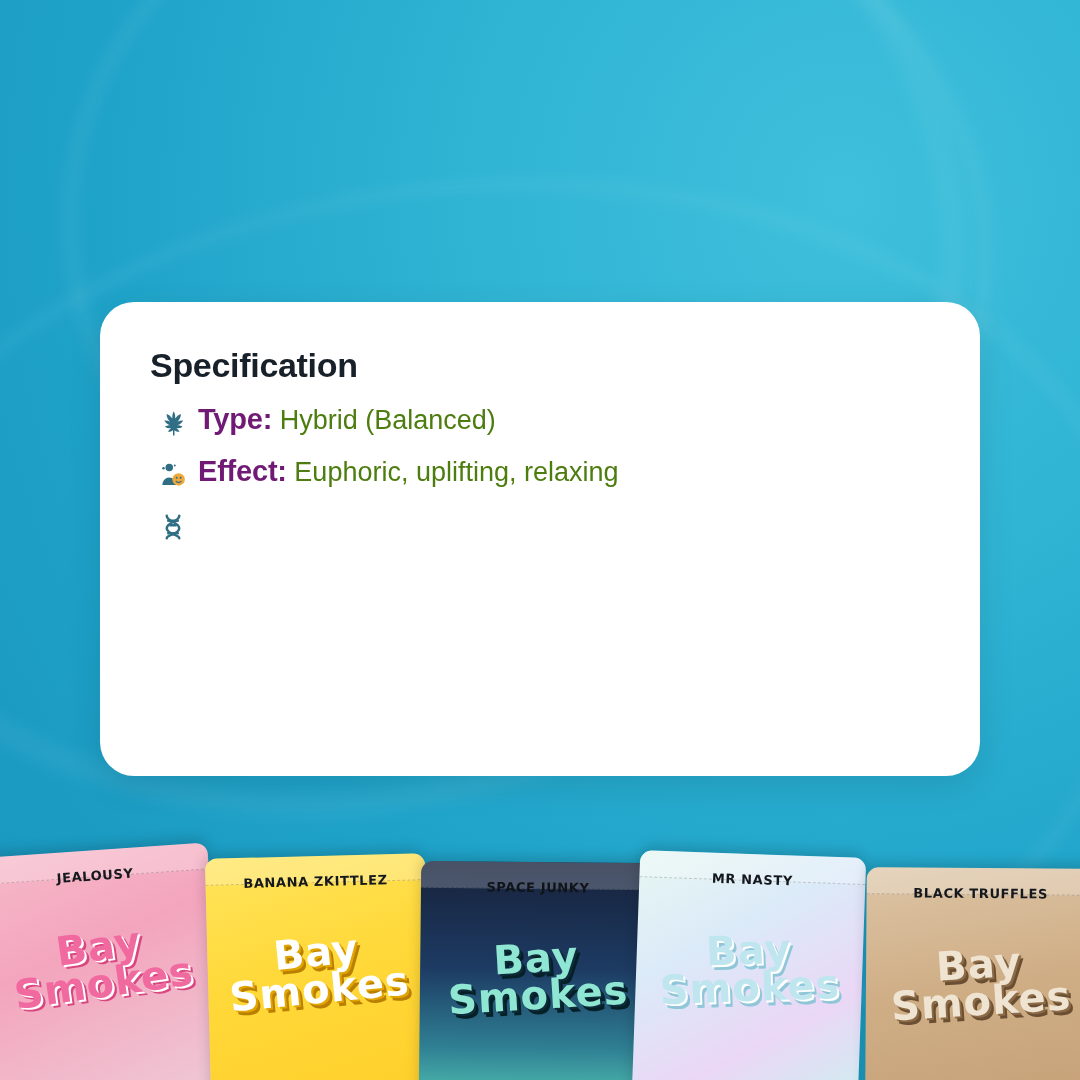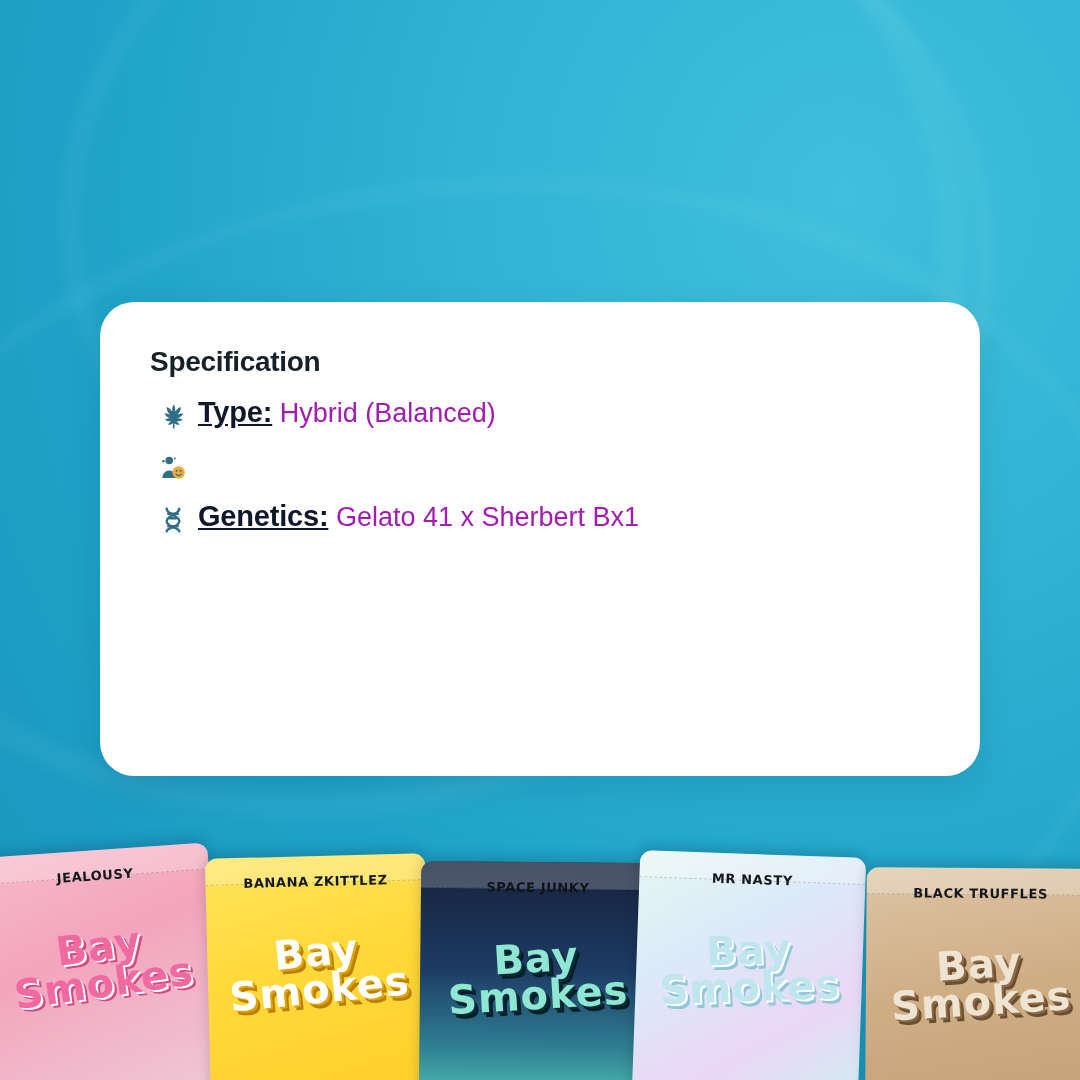--- a/index.html
+++ b/index.html
@@ -37,21 +37,21 @@
     top: 302px;
     width: 880px;
     height: 474px;
     background: #ffffff;
     border-radius: 34px;
     box-shadow: 0 10px 34px rgba(0,0,0,0.10);
     box-sizing: border-box;
     padding: 44px 46px 10px 50px;
   }
   .card-title {
-    font-size: 28px;
+    font-size: 34px;
     font-weight: bold;
     color: #18202a;
     letter-spacing: -0.3px;
     margin: 0 0 14px 0;
   }
   .spec-list {
     margin: 0;
     padding: 0;
     list-style: none;
   }
@@ -70,27 +70,26 @@
     margin-top: 4px;
   }
   .spec-icon svg { display: block; }
   .spec-text {
     font-size: 27px;
     line-height: 1.44;
     color: #1d1d1d;
     padding-left: 2px;
   }
   .spec-label {
-    color: #0f172a;
+    color: #701a75;
     font-weight: bold;
     font-size: 29px;
     letter-spacing: -0.2px;
-    text-decoration: underline;
-  }
-  .spec-value { color: #a21caf; }
+  }
+  .spec-value { color: #4d7c0f; }
 
   
   .bags {
     position: absolute;
     left: 0;
     bottom: 0;
     width: 1080px;
     height: 260px;
   }
   .bag {
@@ -207,34 +206,34 @@
             <circle cx="9" cy="6" r="3" fill="#2f6e84"></circle>
             <path d="M3.5 20c0-3.3 2.5-6 5.5-6s5.5 2.7 5.5 6z" fill="#2f6e84"></path>
             <circle cx="16.5" cy="15.5" r="5" fill="#f2a93b"></circle>
             <circle cx="14.9" cy="14.2" r="0.8" fill="#2f6e84"></circle>
             <circle cx="18.1" cy="14.2" r="0.8" fill="#2f6e84"></circle>
             <path d="M14.6 17.1a2.4 2.4 0 0 0 3.8 0" stroke="#2f6e84" stroke-width="1.1" fill="none" stroke-linecap="round"></path>
             <circle cx="4.4" cy="6.6" r="1" fill="#2f6e84"></circle>
             <circle cx="13.4" cy="4.4" r="0.8" fill="#2f6e84"></circle>
           </svg>
         </span>
+        <span class="spec-text">
+          <span class="spec-label">Effect:</span>
+          <span class="spec-value">Euphoric, uplifting, relaxing</span>
+        </span>
       </li>
 
       <li class="spec-row">
         <span class="spec-icon">
           <svg width="30" height="30" viewBox="0 0 24 24" fill="none" stroke="#2f6e84" stroke-width="2" stroke-linecap="round">
             <path d="M7 3c0 5 10 5 10 10S7 18 7 21"></path>
             <path d="M17 3c0 5-10 5-10 10s10 5 10 8"></path>
             <path d="M8.2 7h7.6M8.2 17h7.6M9.8 10.5h4.4"></path>
           </svg>
         </span>
-        <span class="spec-text">
-          <span class="spec-label">Genetics:</span>
-          <span class="spec-value">Gelato 41 x Sherbert Bx1</span>
-        </span>
       </li>
 
     </ul>
   </div>
 
   <div class="bags">
 
     <div class="bag bag1">
       <div class="seal"></div>
       <div class="strain">JEALOUSY</div>

